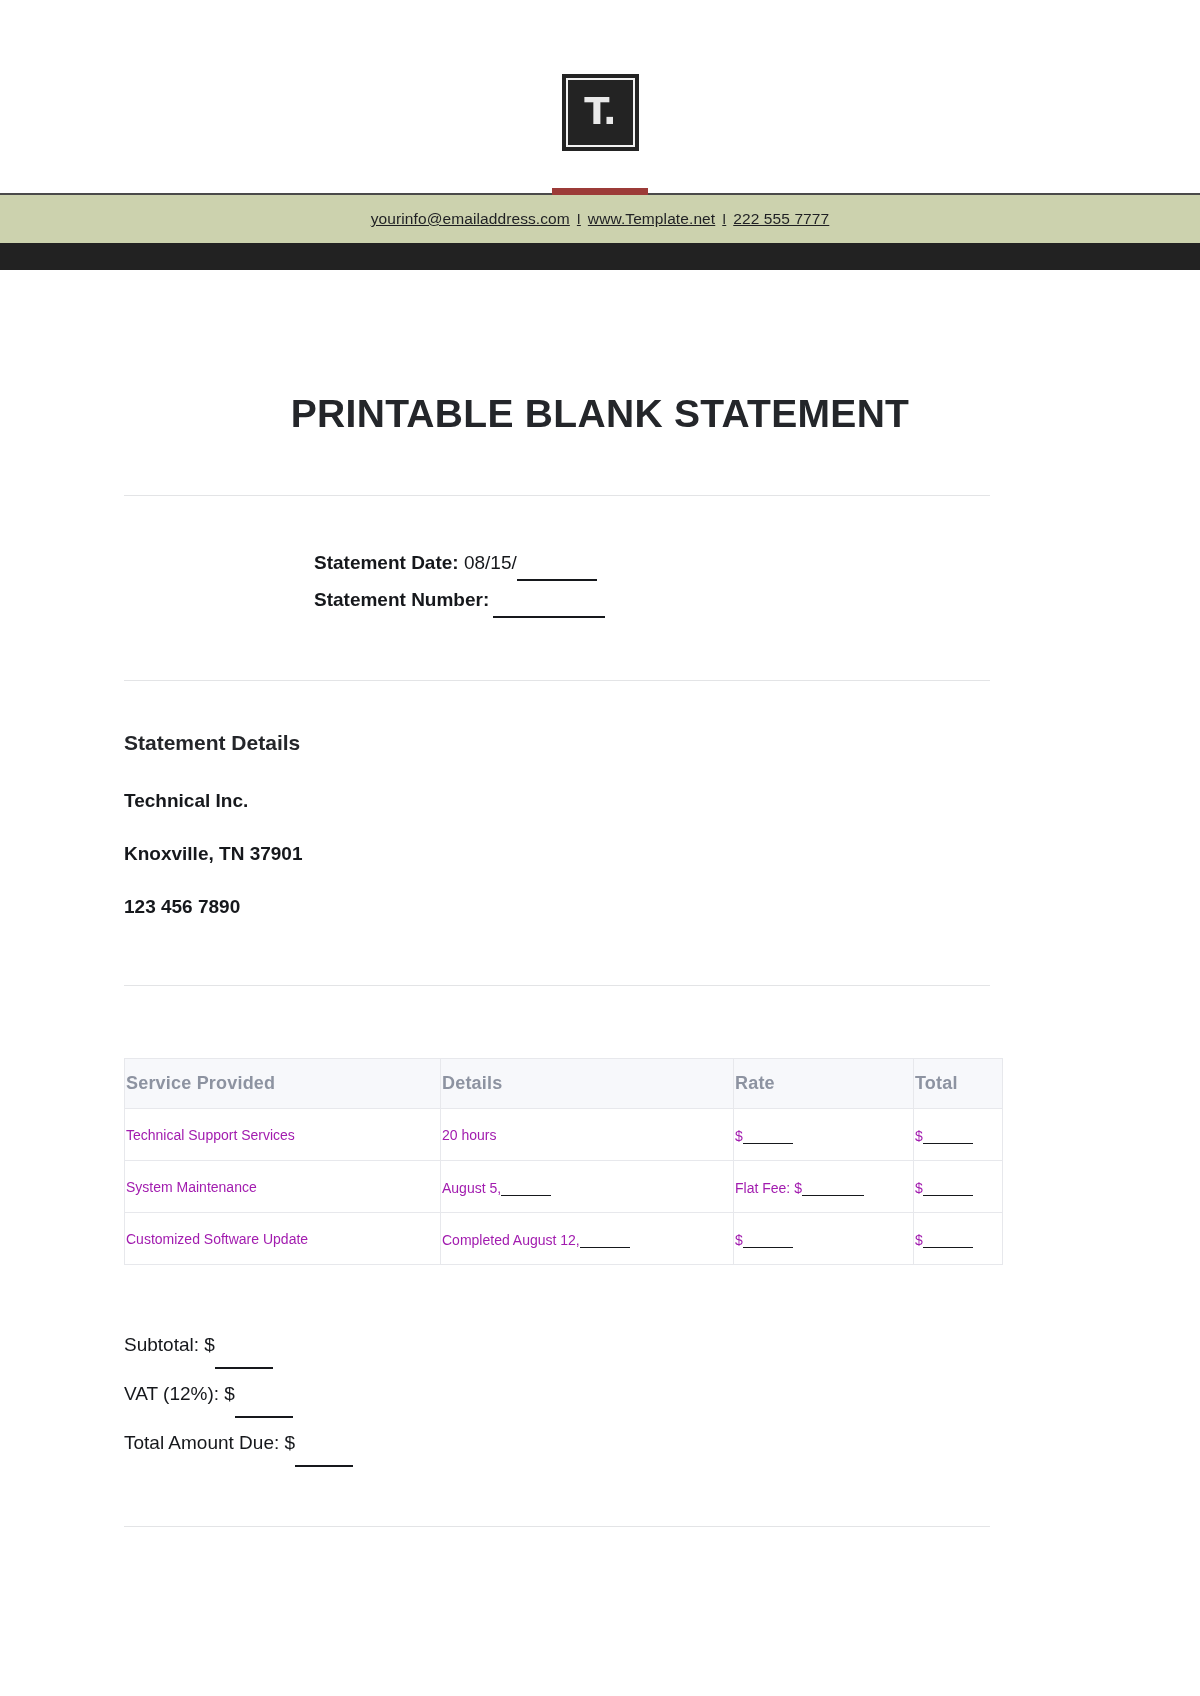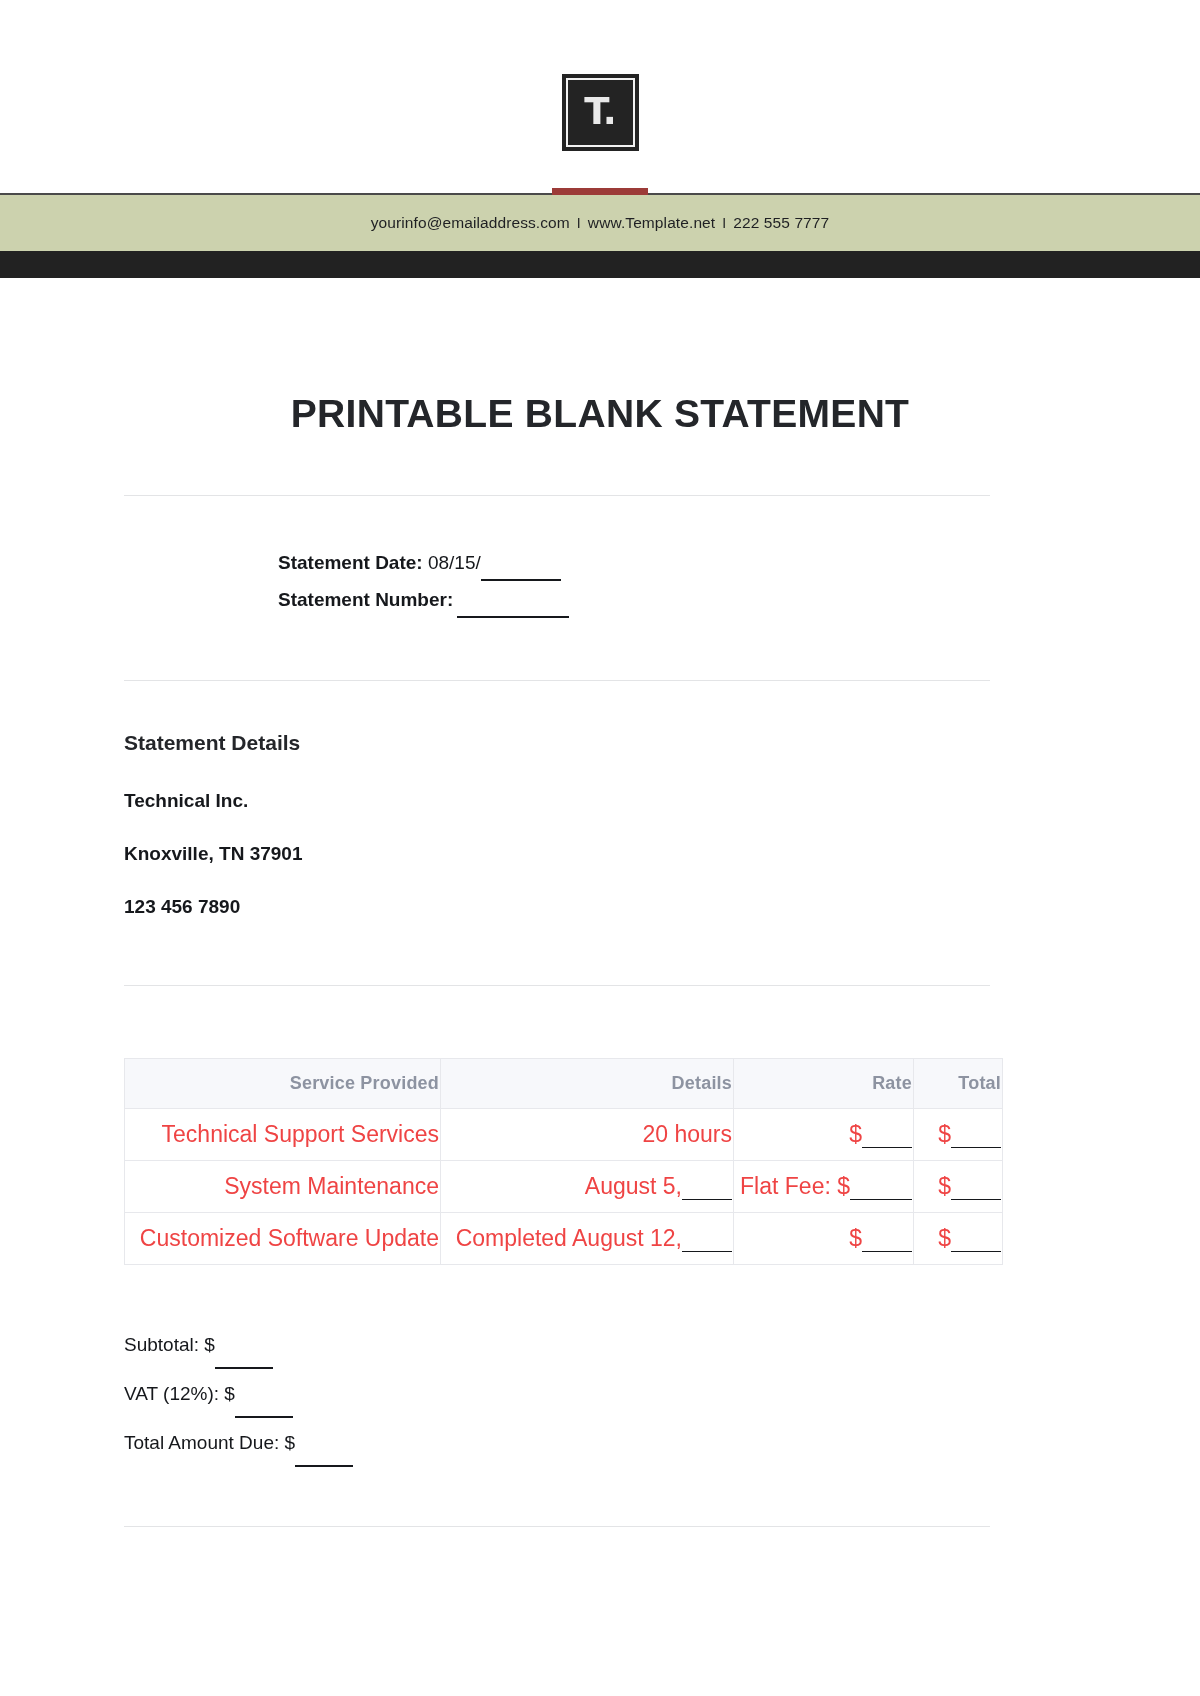--- a/index.html
+++ b/index.html
@@ -54,26 +54,27 @@
     left: 0;
     width: 1200px;
   }
   .band-topline {
     height: 2px;
     background: #4a4a4a;
     width: 100%;
   }
   .band-green {
     background: #ccd2ae;
-    height: 56px;
+    height: 48px;
     width: 100%;
     display: flex;
     align-items: center;
     justify-content: center;
     position: relative;
+    text-decoration: underline;
   }
   .band-tab {
     position: absolute;
     top: -7px;
     left: 50%;
     transform: translateX(-50%);
     width: 96px;
     height: 7px;
     background: #9c3b38;
   }
@@ -126,20 +127,21 @@
 
   .meta-block {
     margin-top: 48px;
     padding-left: 154px;
   }
   .meta-row {
     font-size: 19px;
     line-height: 37px;
     color: #16181c;
     white-space: nowrap;
+    margin-left: 36px;
   }
   .meta-row b { font-weight: bold; }
   .meta-row .val { font-weight: normal; }
   .blank {
     display: inline-block;
     border-bottom: 2px solid #16181c;
     vertical-align: bottom;
   }
   .blank-w1 { width: 80px; height: 19px; }
   .blank-w2 { width: 112px; height: 19px; margin-left: 4px; }
@@ -161,34 +163,34 @@
 
   
   .tbl-wrap { margin-top: 72px; }
   table.svc {
     border-collapse: collapse;
     width: 866px;
     table-layout: fixed;
   }
   table.svc th, table.svc td {
     border: 1px solid #e7e8ec;
-    text-align: right;
+    text-align: left;
     vertical-align: middle;
   }
   table.svc th {
     background: #f7f8fb;
     color: #8d93a1;
     font-size: 18px;
     font-weight: bold;
     height: 47px;
     letter-spacing: 0.2px;
   }
   table.svc td {
-    font-size: 23px;
-    color: #ef4444;
+    font-size: 14px;
+    color: #a21caf;
     height: 49px;
     font-weight: normal;
   }
   .c-service { width: 313px; }
   .c-details { width: 290px; }
   .c-rate    { width: 177px; }
   .c-total   { width: 86px; }
 
   .tblank {
     display: inline-block;

